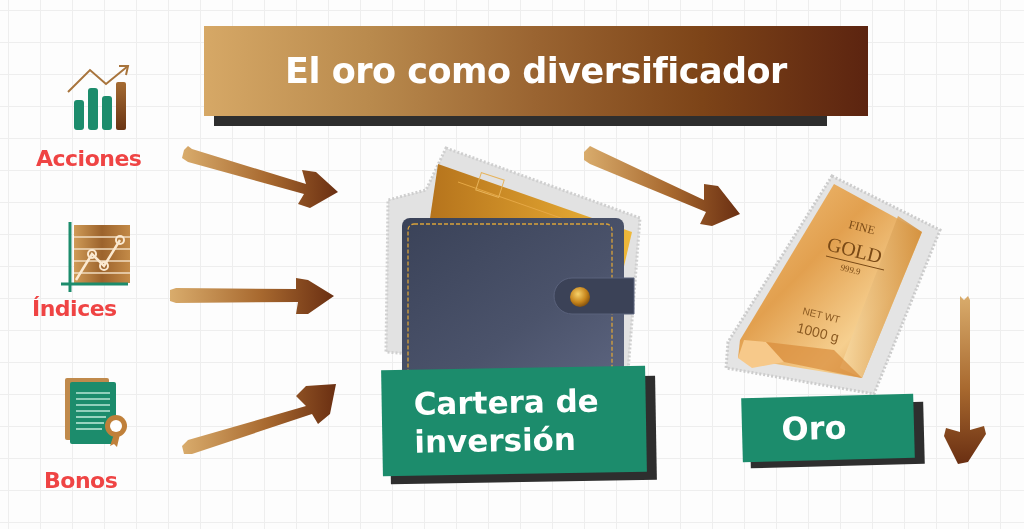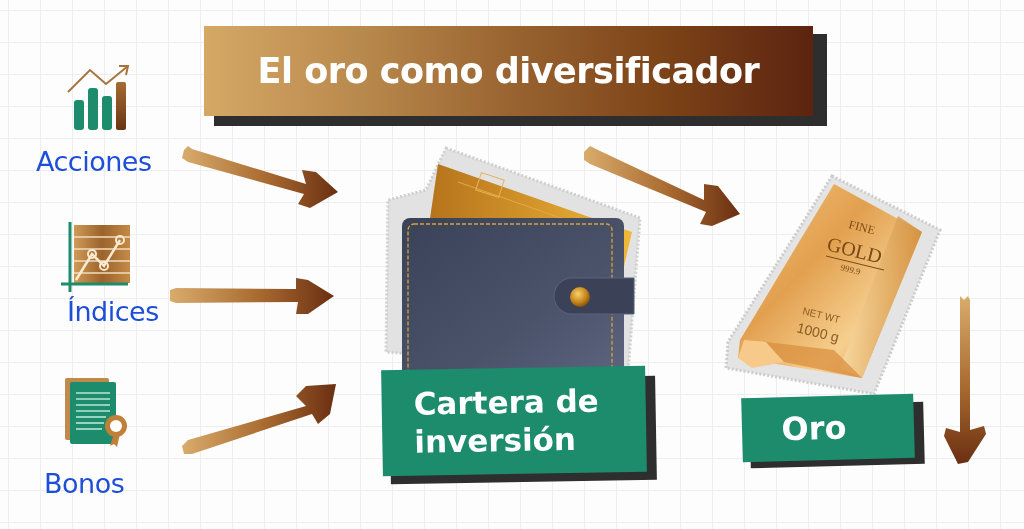--- a/index.html
+++ b/index.html
@@ -11,28 +11,28 @@
       linear-gradient(to bottom, #eeeeee 1px, transparent 1px);
     background-size: 32px 32px;
     background-position: 8px 10px;
     font-family: "DejaVu Sans", "Liberation Sans", sans-serif;
   }
   .abs { position: absolute; }
 
   
   .title-shadow { left: 214px; top: 34px; width: 613px; height: 92px; background: #2e2e2e; }
   .title-banner {
-    left: 204px; top: 26px; width: 609px; height: 90px;
+    left: 204px; top: 26px; width: 664px; height: 90px;
     background: linear-gradient(to right, #d6a866 0%, #b98a4d 25%, #9a6431 50%, #7d4418 75%, #5c2410 100%);
     display: flex; align-items: center; justify-content: center;
   }
   .title-text { color: #ffffff; font-weight: bold; font-size: 35px; letter-spacing: -0.5px; }
 
   
-  .left-label { color: #1d4ed8; font-weight: normal; font-size: 27px; letter-spacing: -0.5px; }
+  .left-label { color: #ef4444; font-weight: bold; font-size: 22px; letter-spacing: -0.5px; }
 
   
   .green-shadow { background: #2e2e2e; }
   .green-box {
     background: #1c8c6c; color: #ffffff; font-weight: bold;
     display: flex; align-items: center;
   }
 </style>
 </head>
 <body>
@@ -113,21 +113,21 @@
       <line x1="16" y1="51" x2="72" y2="51"></line>
     </g>
     <polyline points="18,58 34,32 46,44 62,18" fill="none" stroke="#fbe9d0" stroke-width="2.5"></polyline>
     <circle cx="34" cy="32" r="4" fill="none" stroke="#fbe9d0" stroke-width="2"></circle>
     <circle cx="46" cy="44" r="4" fill="none" stroke="#fbe9d0" stroke-width="2"></circle>
     <circle cx="62" cy="18" r="4" fill="none" stroke="#fbe9d0" stroke-width="2"></circle>
     <line x1="12" y1="0" x2="12" y2="70" stroke="#1c8c6c" stroke-width="3"></line>
     <line x1="3" y1="62" x2="70" y2="62" stroke="#1c8c6c" stroke-width="3"></line>
   </svg>
 </div>
-<div class="abs left-label" style="left:32px;top:296px;margin-left:35px;">Índices</div>
+<div class="abs left-label" style="left:32px;top:296px;">Índices</div>
 
 <div class="abs" style="left:62px;top:376px;width:80px;height:72px;">
   <svg width="80" height="72" viewBox="0 0 80 72">
     <rect x="3" y="2" width="44" height="62" rx="2" fill="#c08a4c"></rect>
     <rect x="8" y="6" width="46" height="62" rx="2" fill="#1c8c6c"></rect>
     <g stroke="#b9e6d6" stroke-width="1.6">
       <line x1="14" y1="17" x2="48" y2="17"></line>
       <line x1="14" y1="23" x2="48" y2="23"></line>
       <line x1="14" y1="29" x2="48" y2="29"></line>
       <line x1="14" y1="35" x2="48" y2="35"></line>

